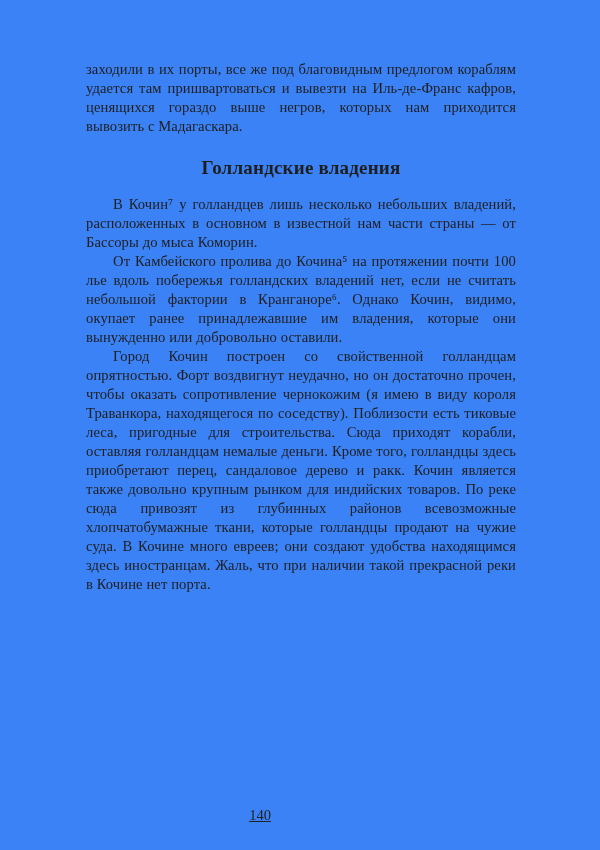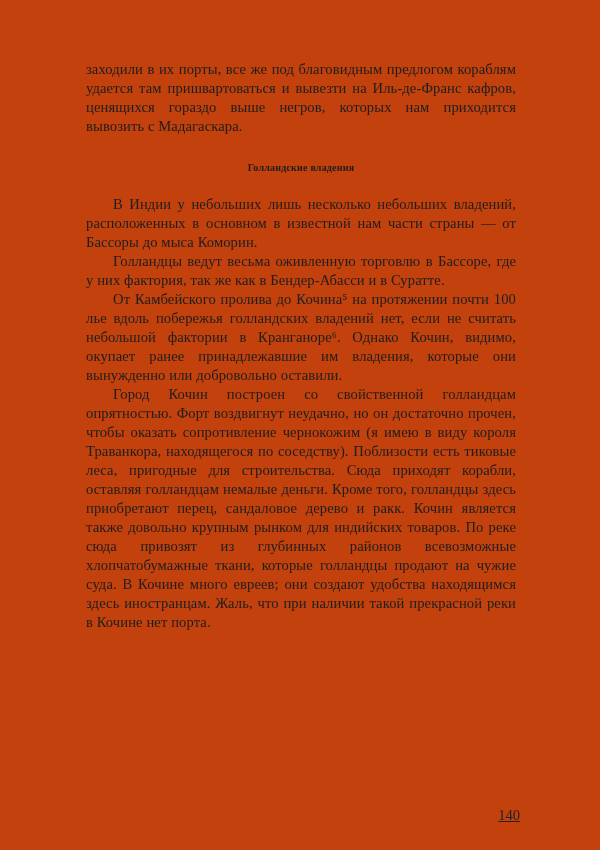--- a/index.html
+++ b/index.html
@@ -11,21 +11,21 @@
     font-family: "Liberation Serif", "DejaVu Serif", serif;
     color: #1e1e1e;
     overflow: hidden;
   }
 
   .page {
     position: relative;
     width: 600px;
     height: 850px;
     padding: 60px 84px 0 86px;
-    background: #c2410c;
+    background: #3b82f6;
   }
 
   .text-block {
     width: 430px;
     font-size: 14.6px;
     line-height: 19px;
     text-align: justify;
     letter-spacing: 0.1px;
   }
 
@@ -33,50 +33,49 @@
     text-indent: 1.85em;
   }
 
   .text-block p.no-indent {
     text-indent: 0;
   }
 
   .section-heading {
     text-align: center;
     font-weight: bold;
-    font-size: 10px;
+    font-size: 19px;
     margin: 22px 0 18px 0;
     letter-spacing: 0.2px;
   }
 
   .page-number {
     position: absolute;
     left: 0;
     bottom: 26px;
     width: 520px;
-    text-align: right;
+    text-align: center;
     font-size: 14.5px;
     color: #222;
     text-decoration: underline;
   }
 </style>
 </head>
 <body>
 
 <div class="page">
 
   <div class="text-block">
 
     <p class="no-indent">заходили в их порты, все же под благовидным предлогом кораблям удается там пришвартоваться и вывезти на Иль-де-Франс кафров, ценящихся гораздо выше негров, которых нам приходится вывозить с Мадагаскара.</p>
 
     <h2 class="section-heading">Голландские владения</h2>
 
-    <p>В Индии у небольших лишь несколько небольших владений, расположенных в основном в известной нам части страны — от Бассоры до мыса Коморин.</p>
+    <p>В Кочин⁷ у голландцев лишь несколько небольших владений, расположенных в основном в известной нам части страны — от Бассоры до мыса Коморин.</p>
 
-    <p>Голландцы ведут весьма оживленную торговлю в Бассоре, где у них фактория, так же как в Бендер-Абасси и в Суратте.</p>
 
     <p>От Камбейского пролива до Кочина⁵ на протяжении почти 100 лье вдоль побережья голландских владений нет, если не считать небольшой фактории в Кранганоре⁶. Однако Кочин, видимо, окупает ранее принадлежавшие им владения, которые они вынужденно или добровольно оставили.</p>
 
 
     <p>Город Кочин построен со свойственной голландцам опрятностью. Форт воздвигнут неудачно, но он достаточно прочен, чтобы оказать сопротивление чернокожим (я имею в виду короля Траванкора, находящегося по соседству). Поблизости есть тиковые леса, пригодные для строительства. Сюда приходят корабли, оставляя голландцам немалые деньги. Кроме того, голландцы здесь приобретают перец, сандаловое дерево и ракк. Кочин является также довольно крупным рынком для индийских товаров. По реке сюда привозят из глубинных районов всевозможные хлопчатобумажные ткани, которые голландцы продают на чужие суда. В Кочине много евреев; они создают удобства находящимся здесь иностранцам. Жаль, что при наличии такой прекрасной реки в Кочине нет порта.</p>
 
 
   </div>
 
   <div class="page-number">140</div>

